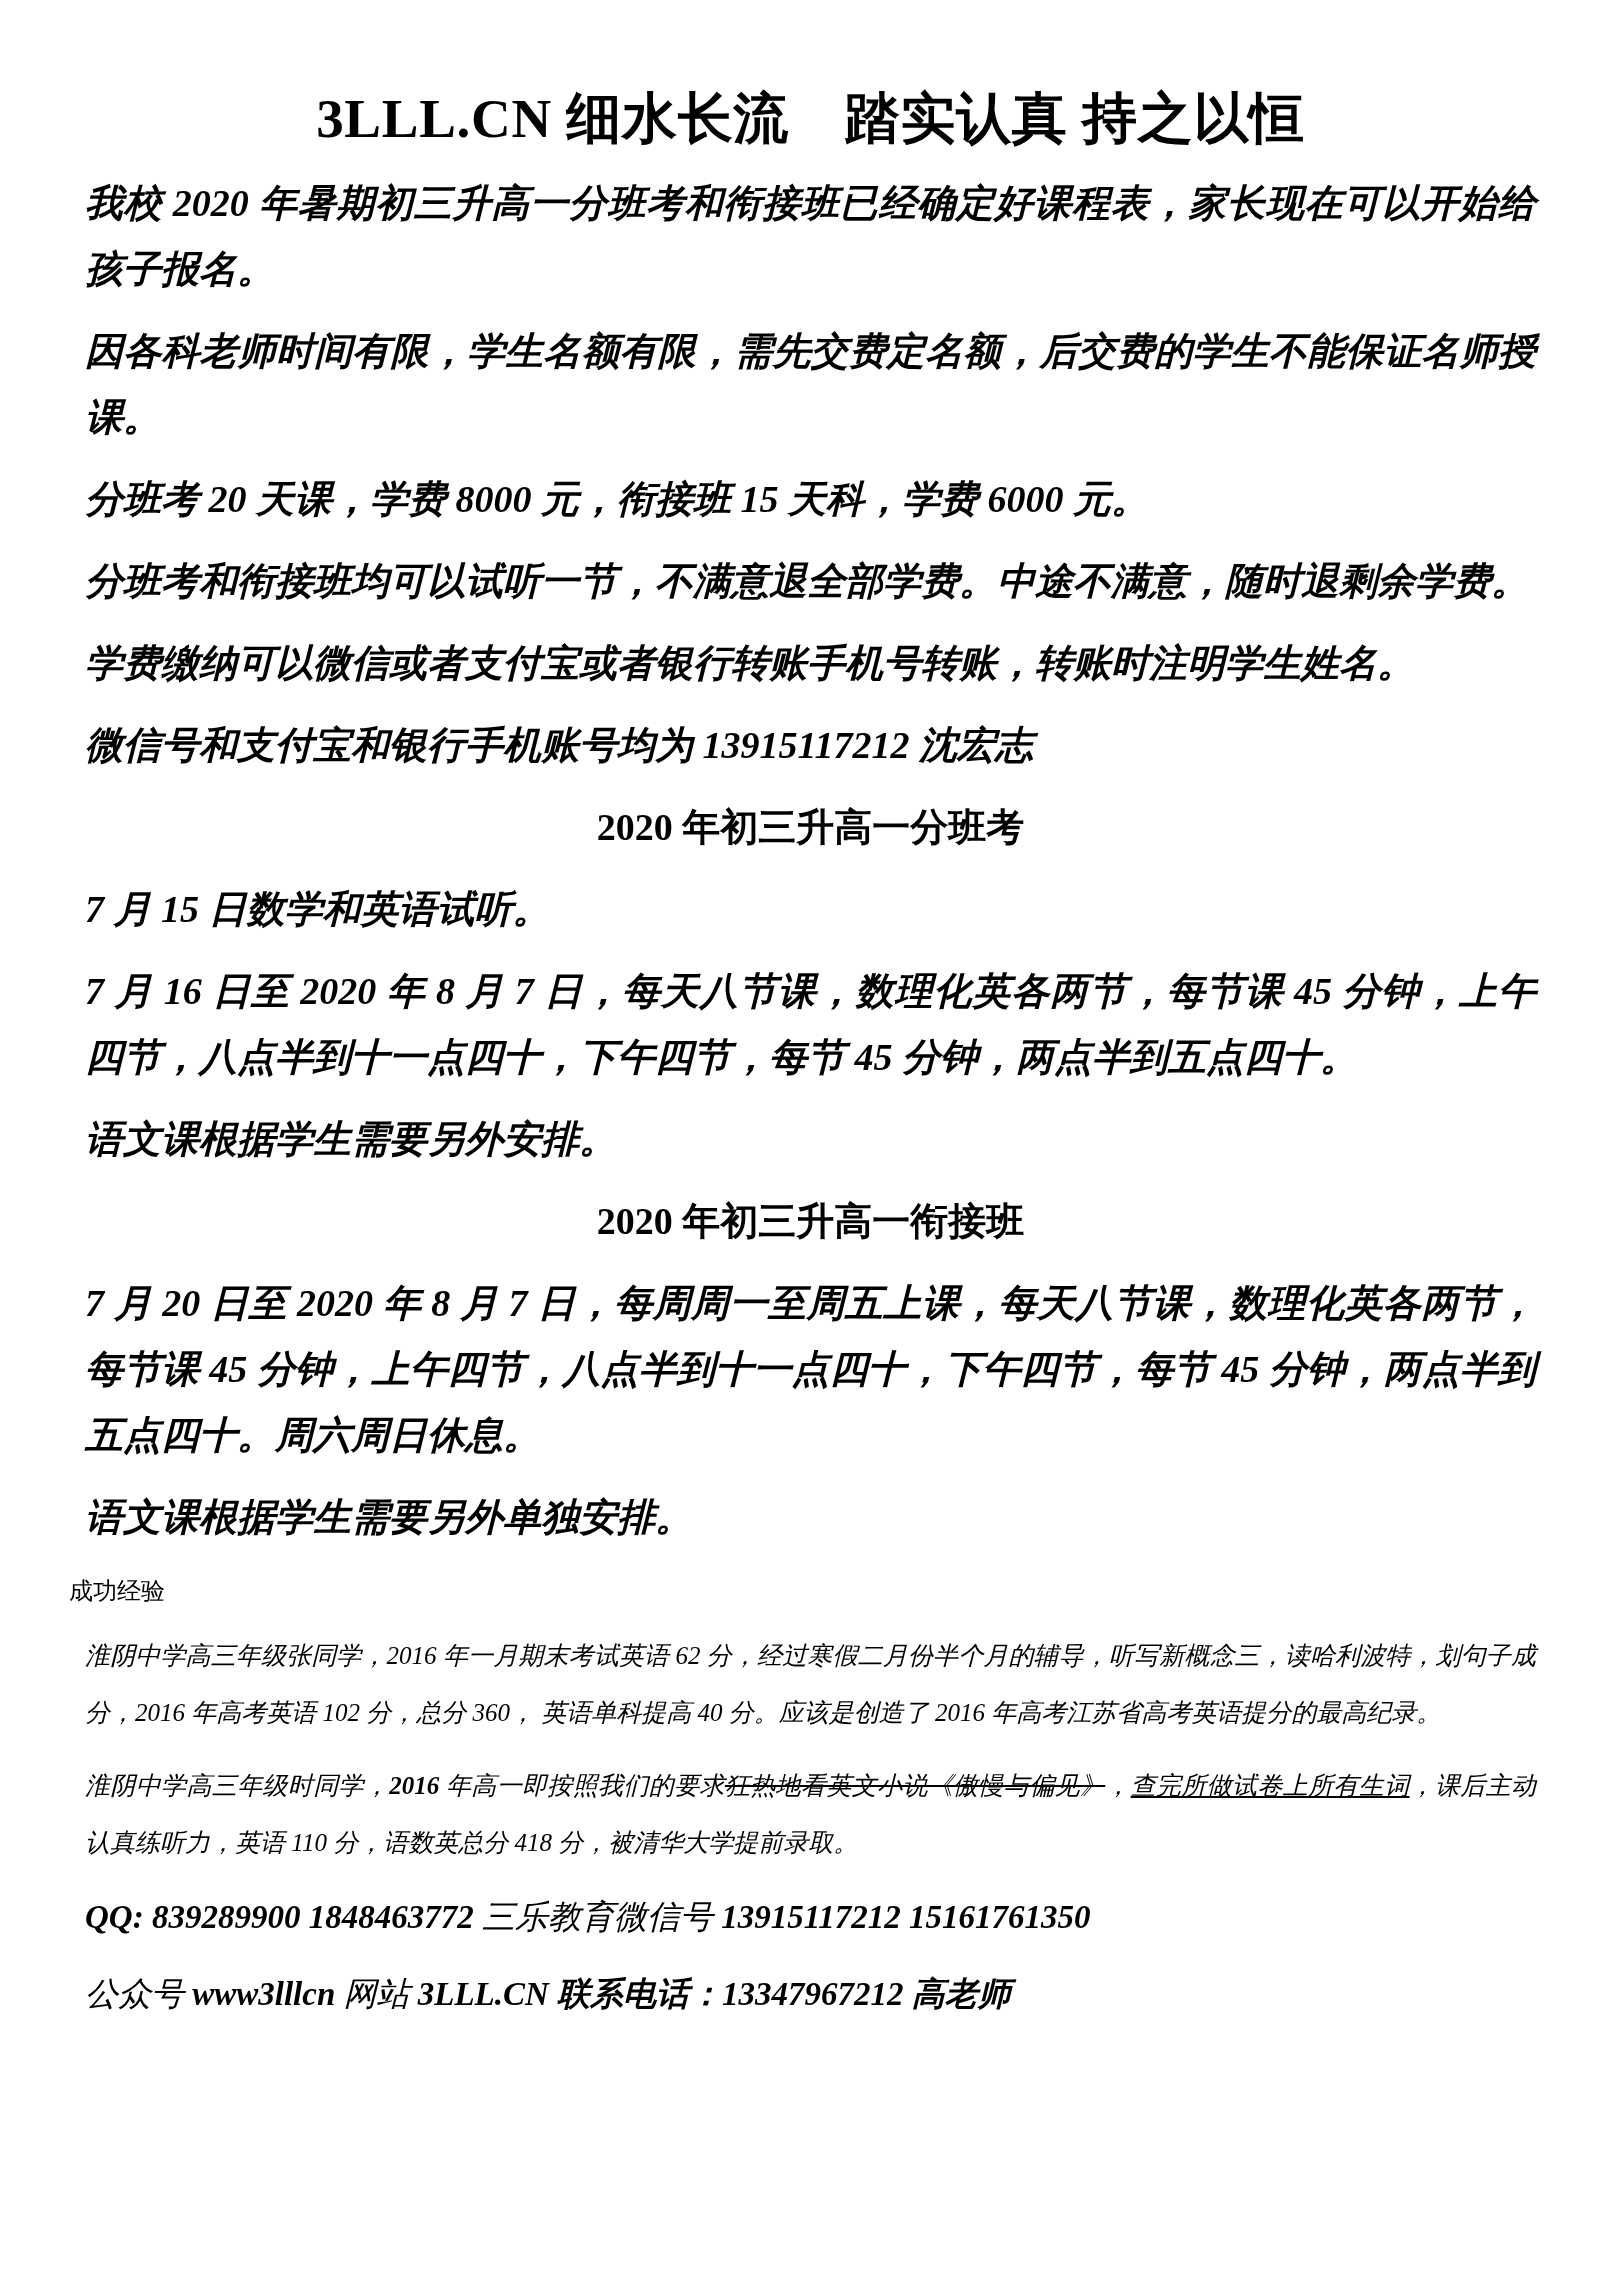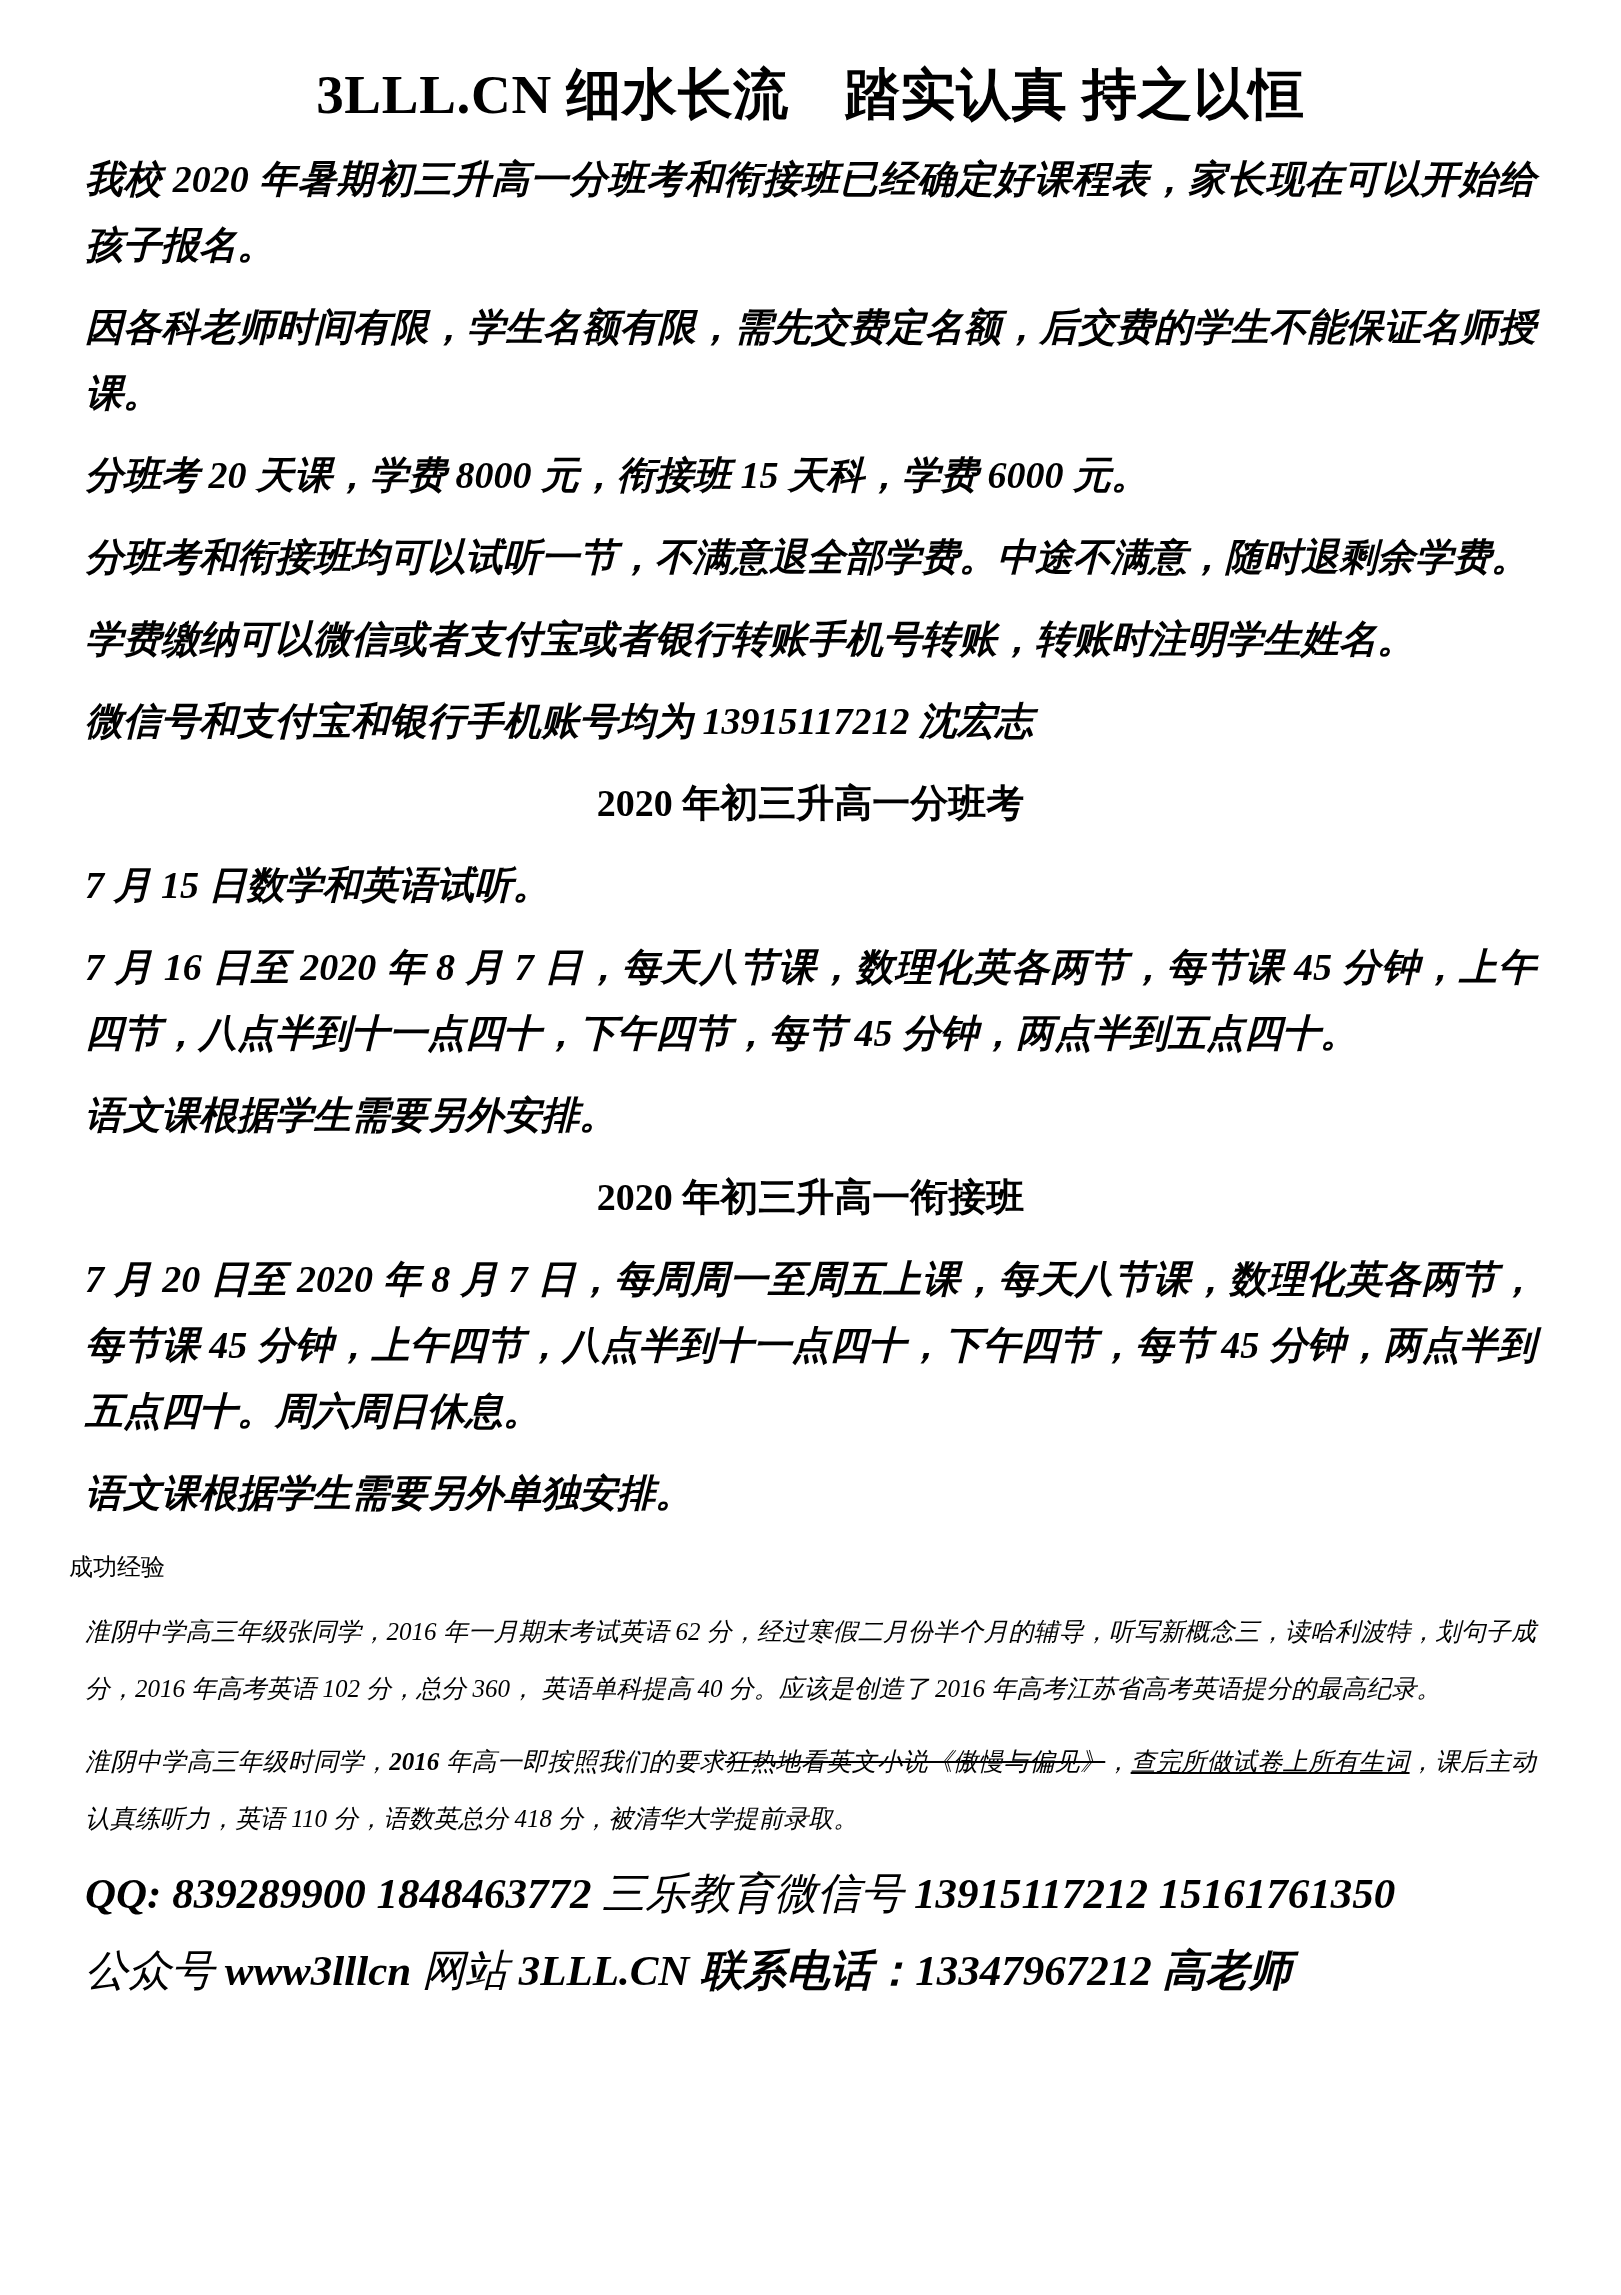--- a/index.html
+++ b/index.html
@@ -8,21 +8,21 @@
     font-family:"Liberation Serif","DejaVu Serif",serif;
   }
   .page{
     position:relative;
     width:1621px;
     height:2295px;
     margin:0 auto;
     background:#ffffff;
     color:#000000;
     box-sizing:border-box;
-    padding:61px 69px 29px 69px;
+    padding:85px 69px 29px 69px;
     overflow:hidden;
   }
   .title{
     font-size:55px;
     font-weight:bold;
     text-align:center;
     margin:0 0 13px 0;
     line-height:1.25;
     letter-spacing:0.7px;
   }
@@ -52,21 +52,21 @@
     font-size:25px;
     font-weight:normal;
     line-height:57px;
     text-align:justify;
     text-justify:inter-ideograph;
   }
   .courses{
     line-height:59px;
   }
   .contact{
-    font-size:43px;
+    font-size:33px;
     font-weight:normal;
     line-height:61px;
     text-align:left;
   }
   .contact:first-of-type{margin-top:0;}
   .b{font-weight:bold;}
   .strike{text-decoration:line-through;}
   .u{text-decoration:underline;}
   .lg{font-size:32px;font-weight:bold;}
   .gap-top{margin-top:7.2px;}

